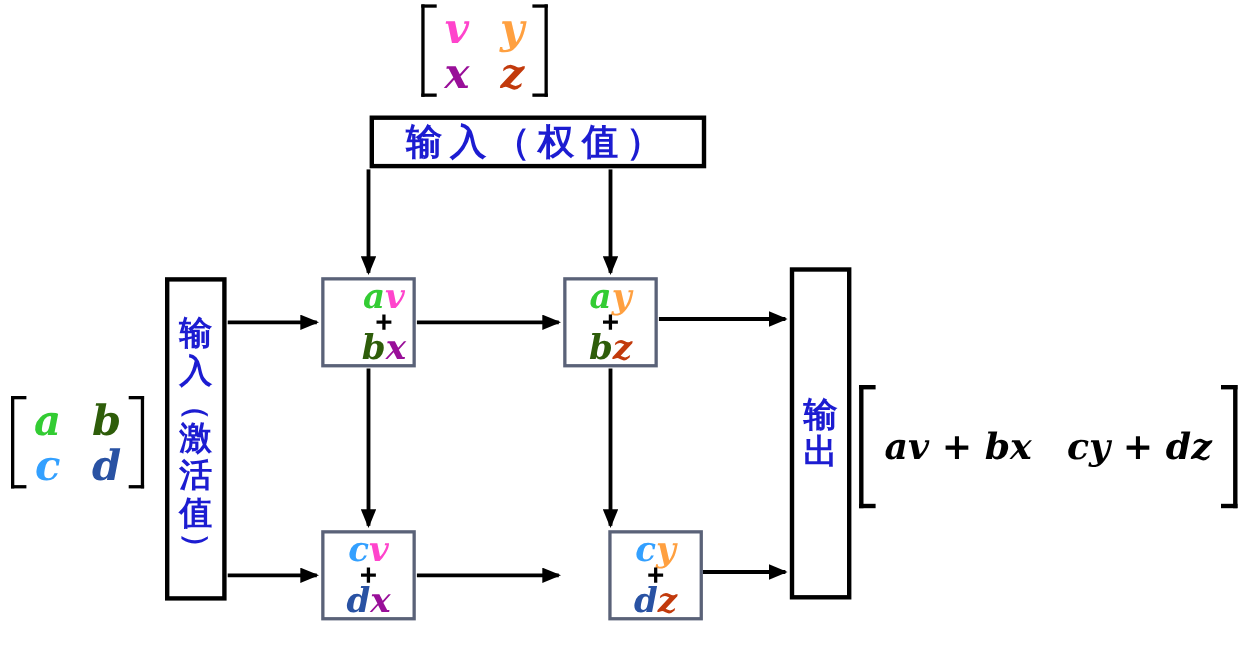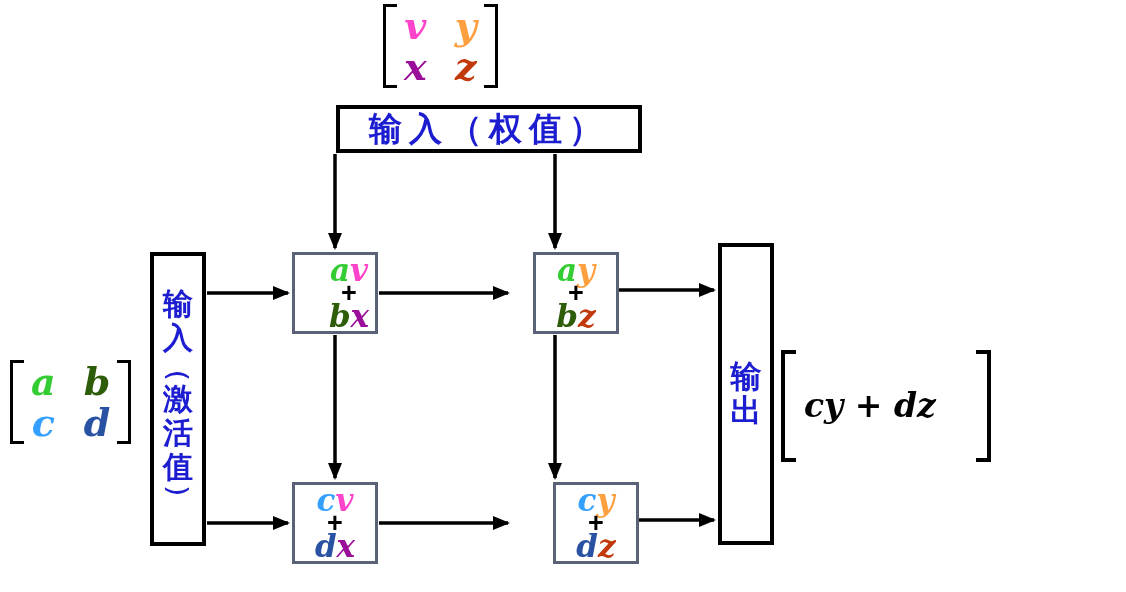--- a/index.html
+++ b/index.html
@@ -54,21 +54,21 @@
   .output-pos{left:718px;top:243px;width:56px;height:302px;font-size:31px;}
   .vchar{display:block;line-height:34px;}
   .vchar.rot{transform:rotate(90deg);font-size:27px;line-height:27px;height:27px;}
 
   
   .pe{
     position:absolute;box-sizing:border-box;width:86px;height:82px;background:#fff;
     display:flex;flex-direction:column;align-items:center;justify-content:center;
   }
   .pe1-pos{left:292px;top:252px;}
-  .pe2-pos{left:512px;top:252px;margin-left:21px;}
+  .pe2-pos{left:512px;top:252px;}
   .pe3-pos{left:292px;top:482px;text-align:center;}
   .pe4-pos{left:512px;top:482px;margin-left:41px;}
   .pe-line{
     font-family:"DejaVu Serif","Liberation Serif",serif;
     font-style:italic;font-weight:bold;font-size:31px;line-height:27px;
     white-space:nowrap;
   }
   .pe-plus{
     font-family:"Liberation Sans","DejaVu Sans",sans-serif;
     font-weight:900;font-size:27px;line-height:19px;color:#000;
@@ -176,18 +176,19 @@
   </div>
 
   <div class="obox vbox output-pos" style="color: rgb(28, 28, 209);">
     <span class="vchar">输</span>
     <span class="vchar">出</span>
   </div>
 
   <div class="matrix out-matrix-pos">
     <div class="bk l thick"></div>
     <div class="out-grid">
+      <span class="out-cell">av + bx</span>
       <span class="out-cell">cy + dz</span>
     </div>
     <div class="bk r thick"></div>
   </div>
 
 </div>
 
 </body></html>

